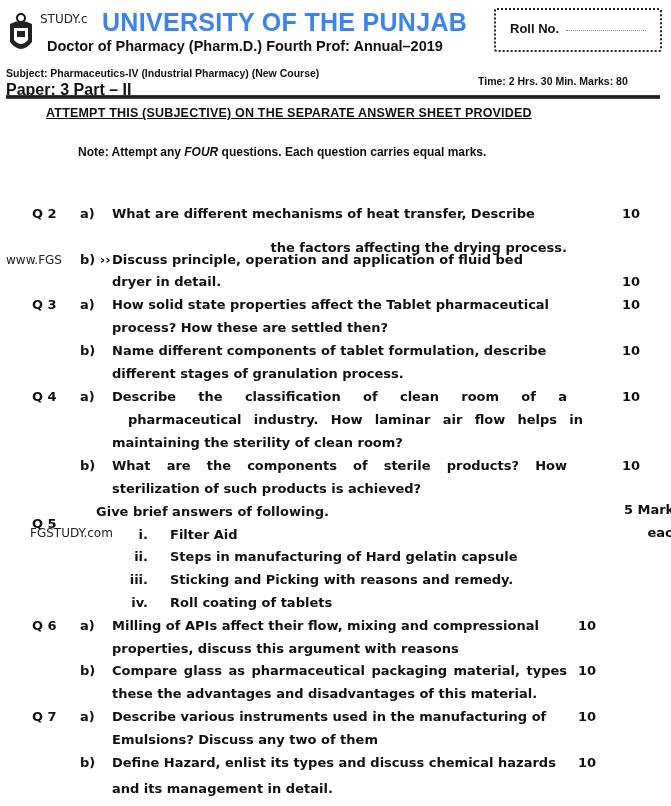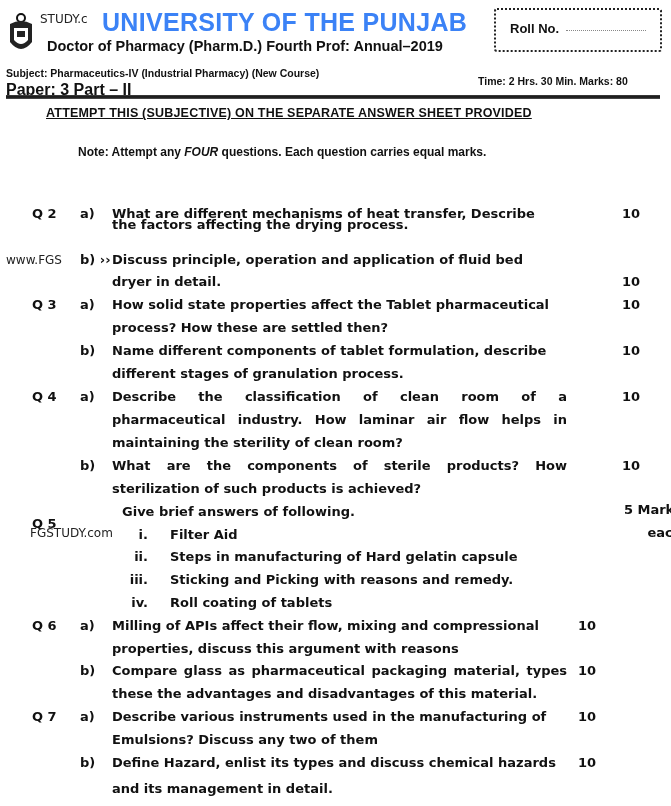--- a/index.html
+++ b/index.html
@@ -52,21 +52,21 @@
 <div class="abs paper">Paper: 3   Part – II</div>
 <div class="abs time">Time: 2 Hrs. 30 Min. Marks: 80</div>
 <div class="abs rule"></div>
 
 <div class="abs attempt">ATTEMPT THIS (SUBJECTIVE) ON THE SEPARATE ANSWER SHEET PROVIDED</div>
 <div class="abs note"><span>Note: Attempt any </span><em>FOUR</em><span> questions. Each question carries equal marks.</span></div>
 
 <div class="abs q qnum" style="top:203px;">Q 2</div>
 <div class="abs q part" style="top:203px;">a)</div>
 <div class="abs q txt" style="top:203px;">What are different mechanisms of heat transfer, Describe</div>
-<div class="abs q txt" style="top:214px;">the factors affecting the drying process.</div>
+<div class="abs q txt" style="top:237px;text-align:right;">the factors affecting the drying process.</div>
 <div class="abs q mark" style="top:203px;">10</div>
 
 <div class="abs watermark" style="left:6px; top:253px;">www.FGS</div>
 <div class="abs q" style="left:80px; top:249px;">b) ››</div>
 <div class="abs q txt" style="top:249px;">Discuss principle, operation and application of fluid bed</div>
 <div class="abs q txt" style="top:271px;">dryer in detail.</div>
 <div class="abs q mark" style="top:271px;">10</div>
 
 <div class="abs q qnum" style="top:294px;">Q 3</div>
 <div class="abs q part" style="top:294px;">a)</div>
@@ -75,31 +75,31 @@
 <div class="abs q mark" style="top:294px;">10</div>
 
 <div class="abs q part" style="top:340px;">b)</div>
 <div class="abs q txt" style="top:340px;">Name different components of tablet formulation, describe</div>
 <div class="abs q txt" style="top:363px;">different stages of granulation process.</div>
 <div class="abs q mark" style="top:340px;">10</div>
 
 <div class="abs q qnum" style="top:386px;">Q 4</div>
 <div class="abs q part" style="top:386px;">a)</div>
 <div class="abs q txt justify" style="top:386px; text-align-last: justify;">Describe the classification of clean room of a</div>
-<div class="abs q txt justify" style="top:409px; text-align-last: justify;">pharmaceutical industry. How laminar air flow helps in</div>
+<div class="abs q txt justify" style="top:409px; text-align-last: justify; margin-left: 16px;">pharmaceutical industry. How laminar air flow helps in</div>
 <div class="abs q txt" style="top:432px;">maintaining the sterility of clean room?</div>
 <div class="abs q mark" style="top:386px;">10</div>
 
 <div class="abs q part" style="top:455px;">b)</div>
 <div class="abs q txt justify" style="top:455px; text-align-last: justify;">What are the components of sterile products? How</div>
 <div class="abs q txt" style="top:478px;">sterilization of such products is achieved?</div>
 <div class="abs q mark" style="top:455px;">10</div>
 
 <div class="abs q qnum" style="top:501px;margin-top:12px;">Q 5</div>
-<div class="abs q" style="left:122px; top:501px;">Give brief answers of following.</div>
+<div class="abs q" style="left:96px; top:501px;">Give brief answers of following.</div>
 <div class="abs q marks5" style="top:499px;">5 Marks</div>
 <div class="abs q marks5" style="top:522px;">each</div>
 
 <div class="abs watermark" style="left:30px; top:526px;">FGSTUDY.com</div>
 <div class="abs q roman" style="top:524px;">i.</div>
 <div class="abs q rtxt" style="top:524px;">Filter Aid</div>
 <div class="abs q roman" style="top:546px;">ii.</div>
 <div class="abs q rtxt" style="top:546px;">Steps in manufacturing of Hard gelatin capsule</div>
 <div class="abs q roman" style="top:569px;">iii.</div>
 <div class="abs q rtxt" style="top:569px;">Sticking and Picking with reasons and remedy.</div>

